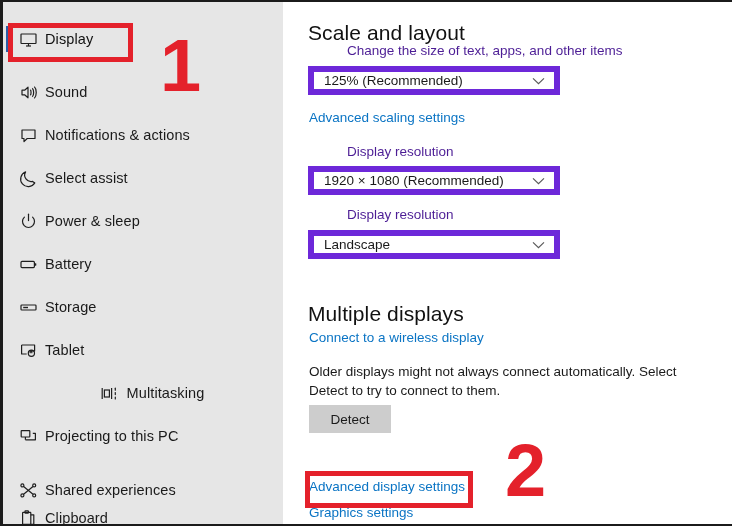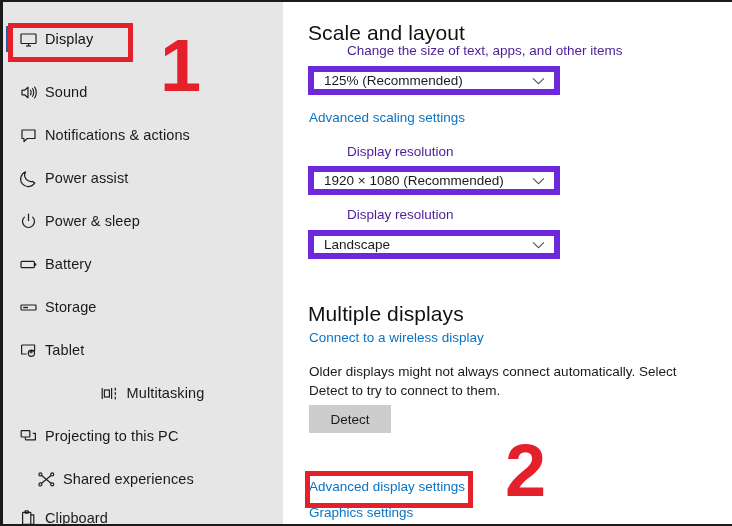--- a/index.html
+++ b/index.html
@@ -208,21 +208,21 @@
       </span>
       <span class="nav-label">Notifications &amp; actions</span>
     </div>
 
     <div class="nav-item" style="top:156px;">
       <span class="nav-icon">
         <svg width="19" height="19" viewBox="0 0 19 19" fill="none" stroke="#1f1f1f" stroke-width="1.2">
           <path d="M13.6 12.4A6.4 6.4 0 0 1 6.6 2.9a7.6 7.6 0 1 0 9.2 11 6.4 6.4 0 0 1-2.2-1.5z" stroke-linejoin="round"></path>
         </svg>
       </span>
-      <span class="nav-label">Power assist</span>
+      <span class="nav-label">Select assist</span>
     </div>
 
     <div class="nav-item" style="top:199px;text-align:center;">
       <span class="nav-icon">
         <svg width="19" height="19" viewBox="0 0 19 19" fill="none" stroke="#1f1f1f" stroke-width="1.2">
           <path d="M5.4 5.1a6 6 0 1 0 8.2 0" stroke-linecap="round"></path>
           <line x1="9.5" y1="2.2" x2="9.5" y2="8.6" stroke-linecap="round"></line>
         </svg>
       </span>
       <span class="nav-label">Power &amp; sleep</span>
@@ -277,21 +277,21 @@
       <span class="nav-icon">
         <svg width="19" height="19" viewBox="0 0 19 19" fill="none" stroke="#1f1f1f" stroke-width="1.2">
           <rect x="2.2" y="3.6" width="8.6" height="6.4" rx="0.5"></rect>
           <path d="M6.4 12.8h10V6.4h-2.6" stroke-linejoin="round"></path>
           <path d="M6.4 10v2.8"></path>
         </svg>
       </span>
       <span class="nav-label">Projecting to this PC</span>
     </div>
 
-    <div class="nav-item" style="top:457px;margin-left:18px;">
+    <div class="nav-item" style="top:468px;">
       <span class="nav-icon">
         <svg width="19" height="19" viewBox="0 0 19 19" fill="none" stroke="#1f1f1f" stroke-width="1.2">
           <circle cx="3.4" cy="4.4" r="1.5"></circle>
           <circle cx="15.2" cy="4.4" r="1.5"></circle>
           <circle cx="3.4" cy="14.4" r="1.5"></circle>
           <circle cx="15.2" cy="14.4" r="1.5"></circle>
           <line x1="4.6" y1="5.5" x2="14" y2="13.3"></line>
           <line x1="14" y1="5.5" x2="4.6" y2="13.3"></line>
         </svg>
       </span>

